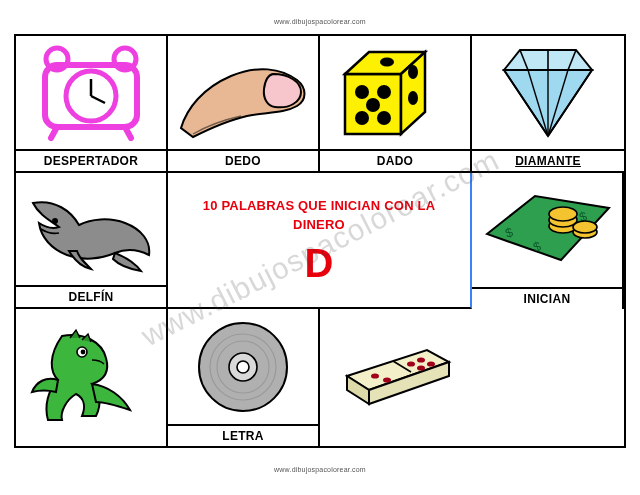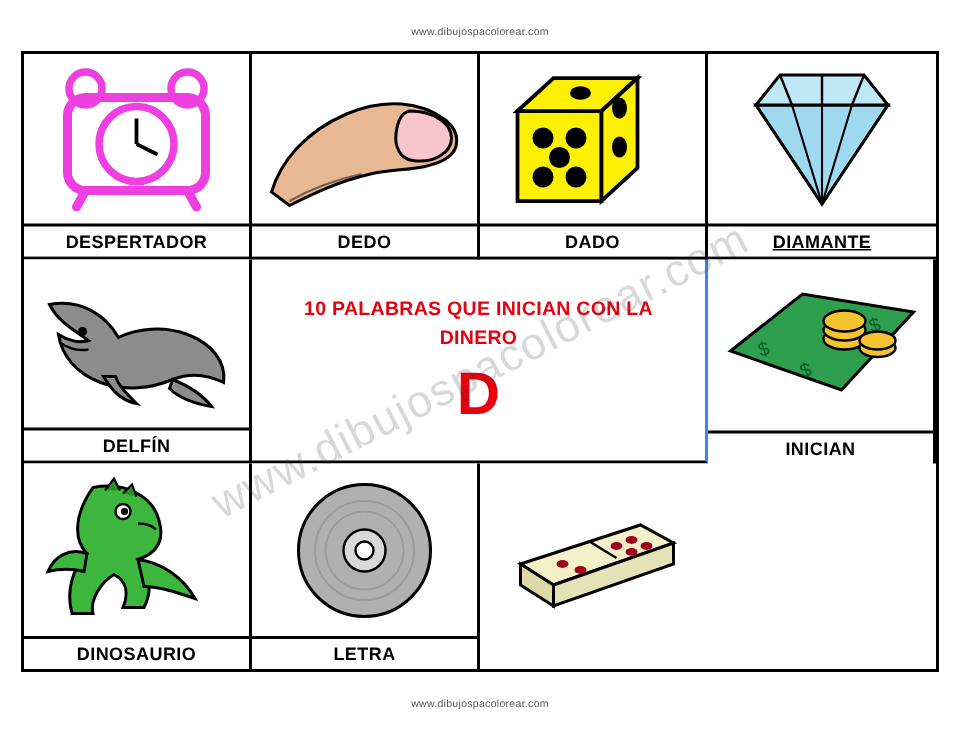--- a/index.html
+++ b/index.html
@@ -240,21 +240,20 @@
         <svg width="130" height="104" viewBox="0 0 130 104">
           <path d="M36,10 C58,6 76,16 80,32 C84,46 78,54 66,58 C74,66 76,78 70,90 L56,90 C60,80 58,72 50,68 C40,74 34,86 36,94 L22,94 C18,80 22,64 32,54 C24,46 22,30 36,10 Z" fill="#3db63d" stroke="#000" stroke-width="2"></path>
           <path d="M32,54 C20,50 10,56 6,66 C14,64 22,64 30,66 Z" fill="#3db63d" stroke="#000" stroke-width="2"></path>
           <path d="M66,58 C82,60 96,70 104,84 C92,80 80,76 70,76 Z" fill="#3db63d" stroke="#000" stroke-width="2"></path>
           <circle cx="56" cy="26" r="5" fill="#fff" stroke="#000" stroke-width="1.6"></circle>
           <circle cx="57" cy="26" r="2.4" fill="#000"></circle>
           <path d="M66,34 C72,34 76,36 78,38" fill="none" stroke="#000" stroke-width="1.6"></path>
           <path d="M44,12 L50,4 L54,12 M56,14 L62,8 L65,16" fill="#2a8f2a" stroke="#000" stroke-width="1.4"></path>
         </svg>
       </div>
-      <div class="label">DINOSAURIO</div>
     </div>
 
     <div class="cell row-last">
       <div class="art">
         <svg width="104" height="100" viewBox="0 0 104 100">
           <circle cx="52" cy="50" r="44" fill="#b0b0b0" stroke="#000" stroke-width="2"></circle>
           <circle cx="52" cy="50" r="33" fill="none" stroke="#9a9a9a" stroke-width="1.2"></circle>
           <circle cx="52" cy="50" r="26" fill="none" stroke="#9a9a9a" stroke-width="1.2"></circle>
           <circle cx="52" cy="50" r="14" fill="#d9d9d9" stroke="#000" stroke-width="1.6"></circle>
           <circle cx="52" cy="50" r="6" fill="#fff" stroke="#000" stroke-width="1.6"></circle>

